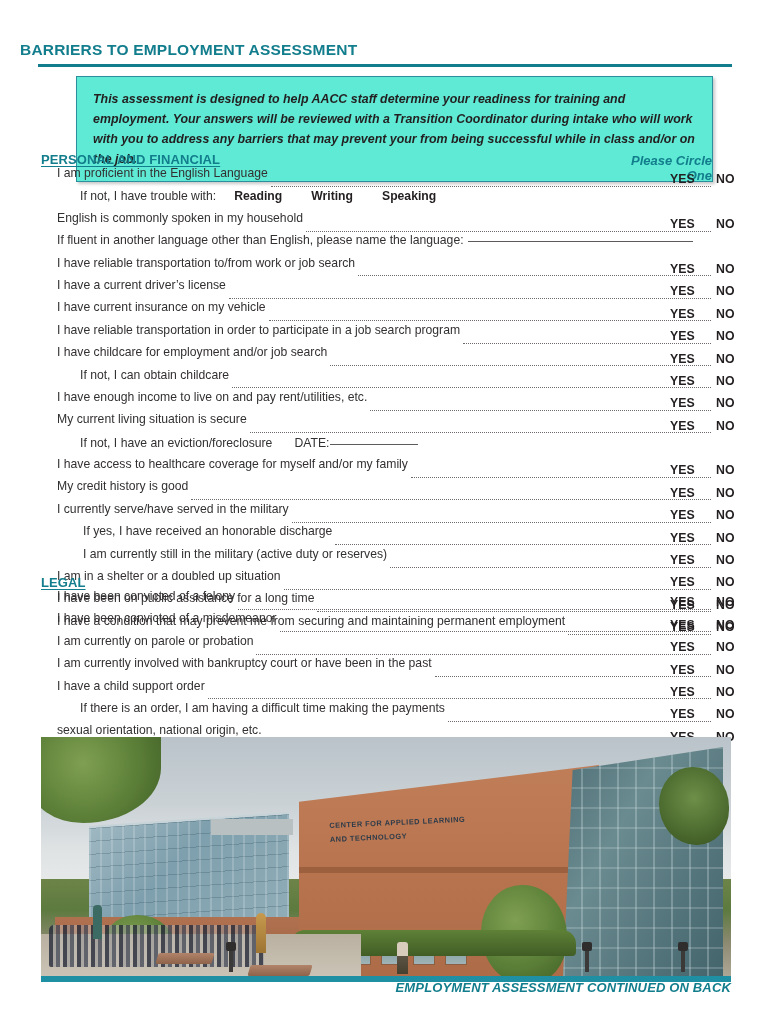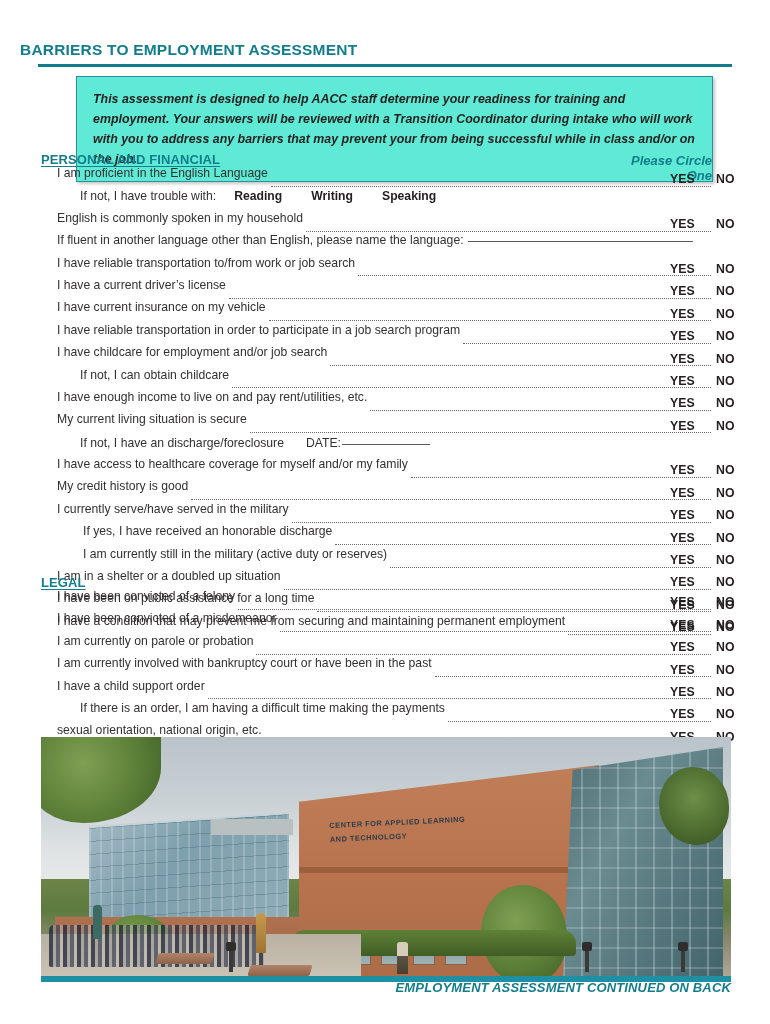--- a/index.html
+++ b/index.html
@@ -419,21 +419,21 @@
     </div>
     <div class="qrow">
       <span class="qtext">My current living situation is secure</span>
       <span class="leader"></span>
       <span class="ansbox">
         <span class="yes">YES</span>
         <span class="no">NO</span>
       </span>
     </div>
     <div class="qrow indent no-leader no-answer">
-      <span class="qtext">If not, I have an discharge/foreclosure</span>
+      <span class="qtext">If not, I have an eviction/foreclosure</span>
       <span class="date-label">DATE:</span>
       <span class="blank-line blank-short"></span>
       <span class="leader"></span>
     </div>
     <div class="qrow">
       <span class="qtext">I have access to healthcare coverage for myself and/or my family</span>
       <span class="leader"></span>
       <span class="ansbox">
         <span class="yes">YES</span>
         <span class="no">NO</span>

